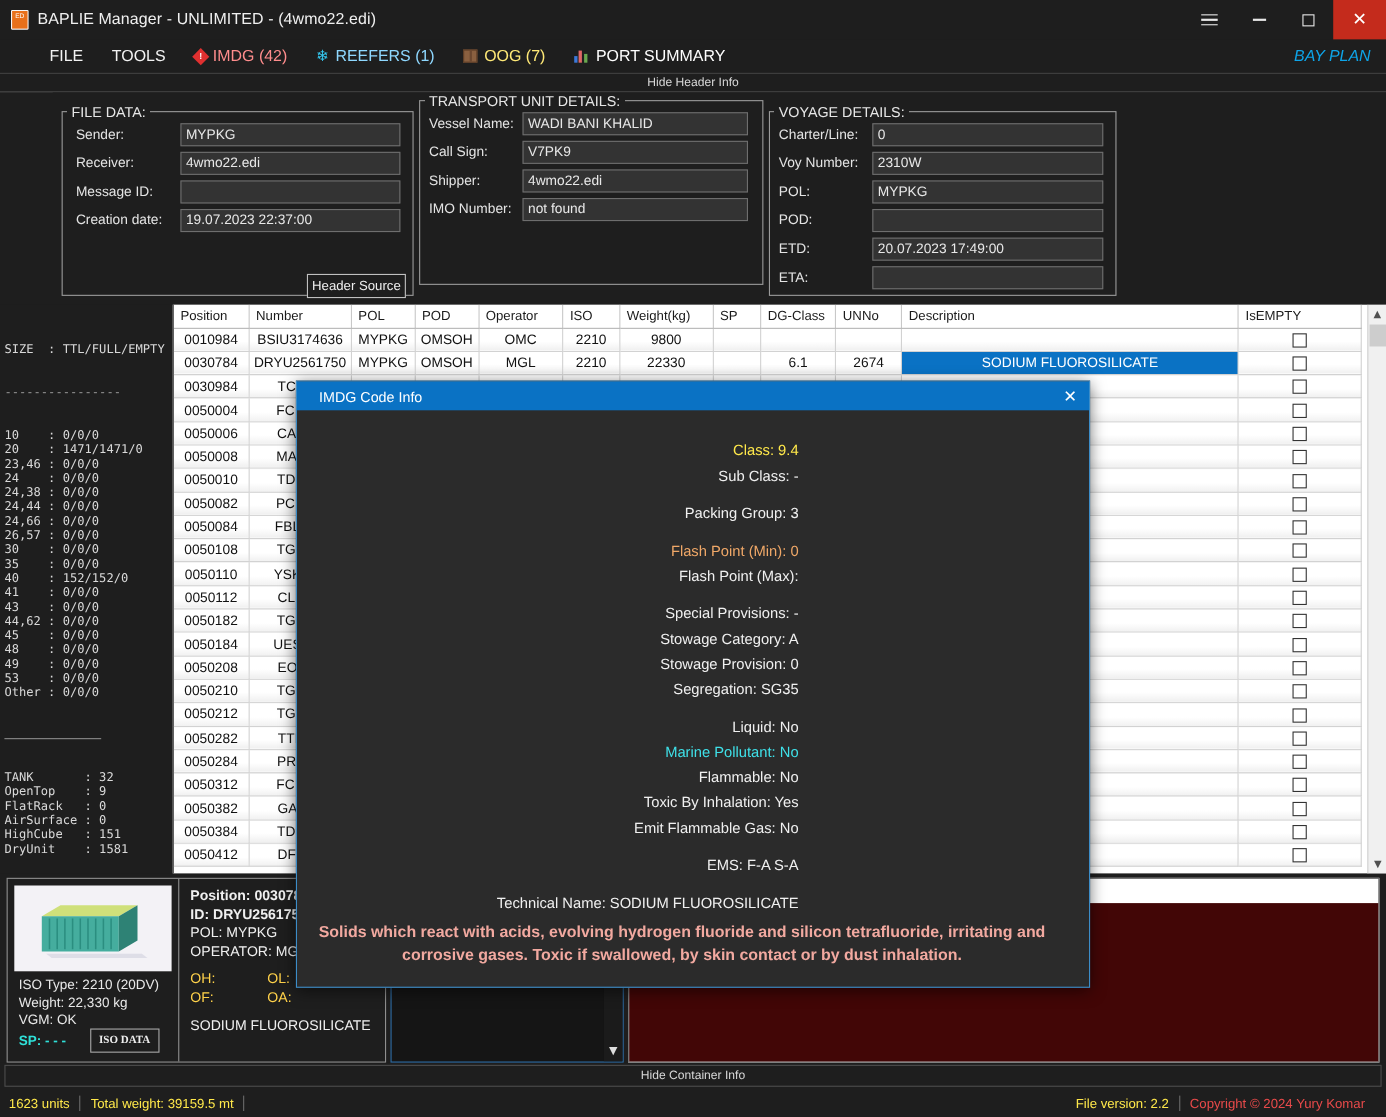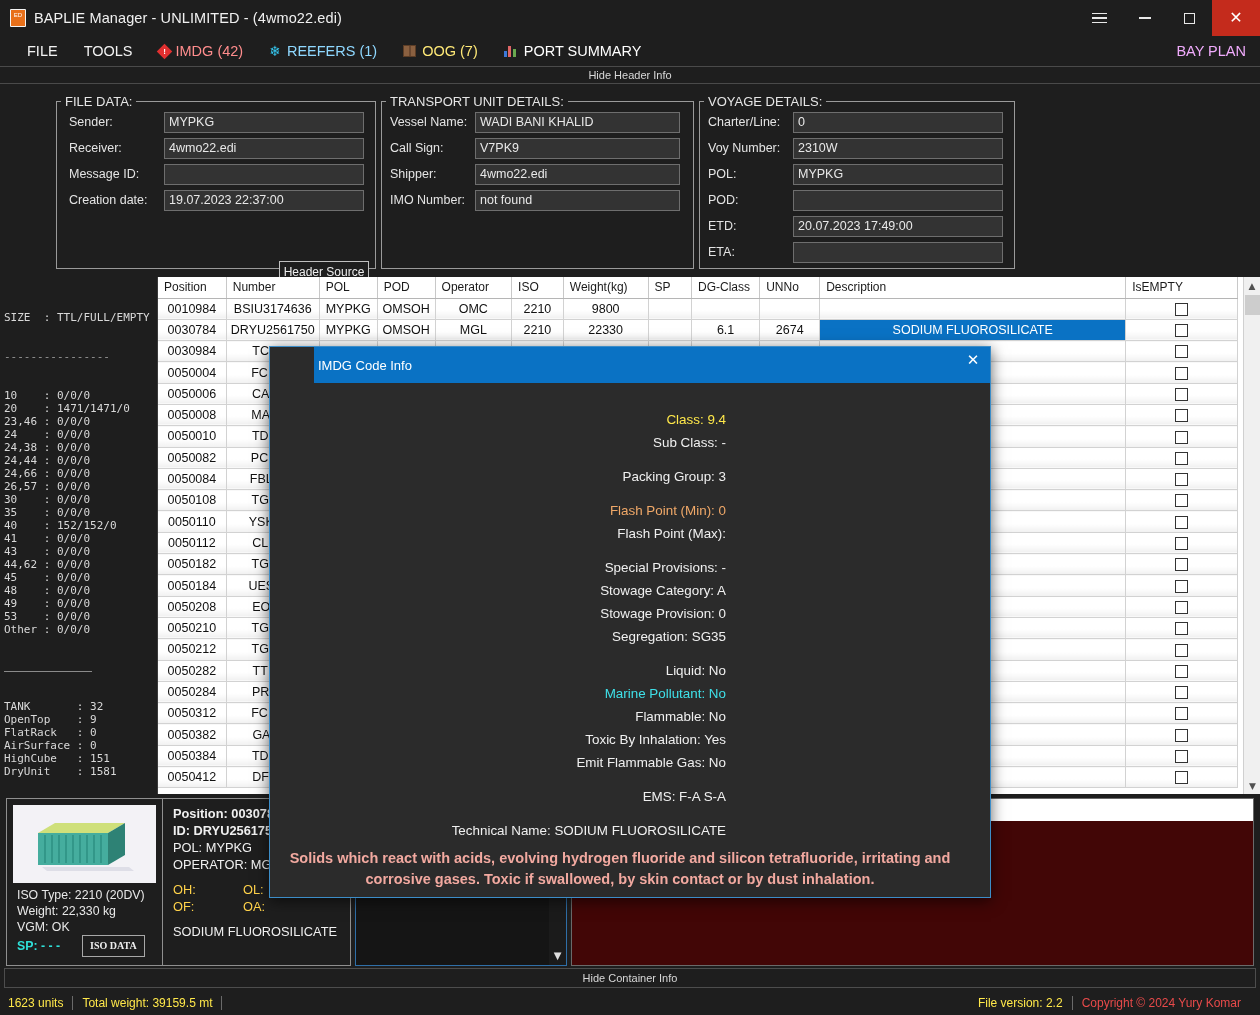--- a/index.html
+++ b/index.html
@@ -40,32 +40,32 @@
   .ham span:nth-child(1) { top: 0; }
   .ham span:nth-child(2) { top: 4.7px; }
   .ham span:nth-child(3) { top: 9.4px; }
   .minbtn { width: 12px; height: 1.6px; background: #e8e8e8; }
   .maxbtn { width: 11px; height: 11px; border: 1.6px solid #e8e8e8; }
   .closeglyph { font-size: 16px; line-height: 1; color: #fff; font-family: "DejaVu Sans", sans-serif; }
 
   
   .menubar {
     height: 30px; background: #1e1e1e; display: flex; align-items: center;
-    padding-left: 14px; position: relative; gap: 0;
+    padding-left: 32px; position: relative; gap: 0;
   }
   .menuitem {
     color: #f2f2f2; font-size: 14.5px; padding: 0 13px; display: flex;
     align-items: center; gap: 6px; height: 30px; cursor: default;
   }
   .menuitem.imdg { color: #ff8d8d; }
   .menuitem.reefers { color: #8fd8ff; }
   .menuitem.oog { color: #ffe977; }
   .menuitem.port { color: #ffffff; }
   .bayplan {
-    position: absolute; right: 14px; color: #f0abfc; font-size: 14.5px;
+    position: absolute; right: 14px; color: #0ea5e9; font-size: 14.5px; font-style: italic;
   }
   .ic-diamond {
     width: 11px; height: 11px; background: #e03030; transform: rotate(45deg);
     display: inline-block; position: relative;
   }
   .ic-diamond::after {
     content: "!"; position: absolute; inset: 0; transform: rotate(-45deg);
     color: #fff; font-size: 8px; text-align: center; line-height: 11px; font-weight: bold;
   }
   .ic-snow { color: #35c8f0; font-size: 14px; font-family: "DejaVu Sans", sans-serif; }
@@ -91,40 +91,40 @@
     justify-content: center;
   }
 
   
   .headerarea { height: 193px; background: #1e1e1e; position: relative; padding: 8px 0 0 0; margin-left: 48px; }
   fieldset {
     position: absolute; border: 1px solid #9a9a9a; border-radius: 0;
   }
   legend { color: #e6e6e6; font-size: 13px; padding: 0 4px; margin-left: 4px; }
   .fs-file { left: 8px; top: 10px; width: 320px; height: 175px; }
-  .fs-tud  { left: 333px; top: 10px; width: 313px; height: 175px; }
+  .fs-tud  { left: 333px; top: 0; width: 313px; height: 175px; }
   .fs-voy  { left: 651px; top: 10px; width: 316px; height: 175px; }
   .frow { display: flex; align-items: center; margin: 0 0 0 0; height: 26px; }
   .flabel { color: #e4e4e4; font-size: 12.5px; }
   .finput {
     background: #333333; border: 1px solid #6e6e6e; color: #e8e8e8;
     font-size: 12.5px; height: 21px; padding: 1px 4px; display: flex; align-items: center;
     overflow: hidden; white-space: nowrap;
   }
   .fs-file .frow { padding-left: 12px; }
   .fs-file .flabel { width: 95px; }
   .fs-file .finput { width: 200px; }
   .fs-tud .frow { padding-left: 8px; }
   .fs-tud .flabel { width: 85px; }
   .fs-tud .finput { width: 205px; }
   .fs-voy .frow { padding-left: 8px; }
   .fs-voy .flabel { width: 85px; }
   .fs-voy .finput { width: 210px; }
   .hdrsrc-btn {
-    position: absolute; left: 222px; top: 152px; width: 90px; height: 22px;
+    position: absolute; left: 222px; top: 140px; width: 90px; height: 22px;
     background: #1e1e1e; border: 1px solid #c0c0c0; color: #eee; font-size: 12px;
     display: flex; align-items: center; justify-content: center;
   }
 
   
   .mainrow { display: flex; height: 517px; background: #1e1e1e; }
 
   
   .stats {
     width: 157px; background: #1e1e1e; color: #d9d9d9;
@@ -222,22 +222,22 @@
   .yel { color: #ffe84a; }
   .red { color: #e84a4a; }
 
   
   .modal {
     position: absolute; left: 269px; top: 346px; width: 722px; height: 552px;
     background: #2b2b2b; border: 1px solid #3c8dc8; z-index: 50;
     box-shadow: 0 3px 14px rgba(0,0,0,.6);
   }
   .modal-title {
-    height: 36px; background: #0a72c4; color: #fff; font-size: 13px;
-    display: flex; align-items: center; padding-left: 4px; position: relative; margin-left: 44px;
+    height: 26px; background: #0a72c4; color: #fff; font-size: 13px;
+    display: flex; align-items: center; padding-left: 20px; position: relative;
   }
   .modal-close {
     position: absolute; right: 0; top: 0; width: 34px; height: 26px; color: #fff;
     display: flex; align-items: center; justify-content: center; font-size: 15px;
     font-family: "DejaVu Sans", sans-serif;
   }
   .modal-body { padding: 14px 0 0 0; }
   .mline {
     width: 458px; text-align: right; font-size: 13.4px; line-height: 23px;
     color: #f0f0f0; padding-right: 2px;

